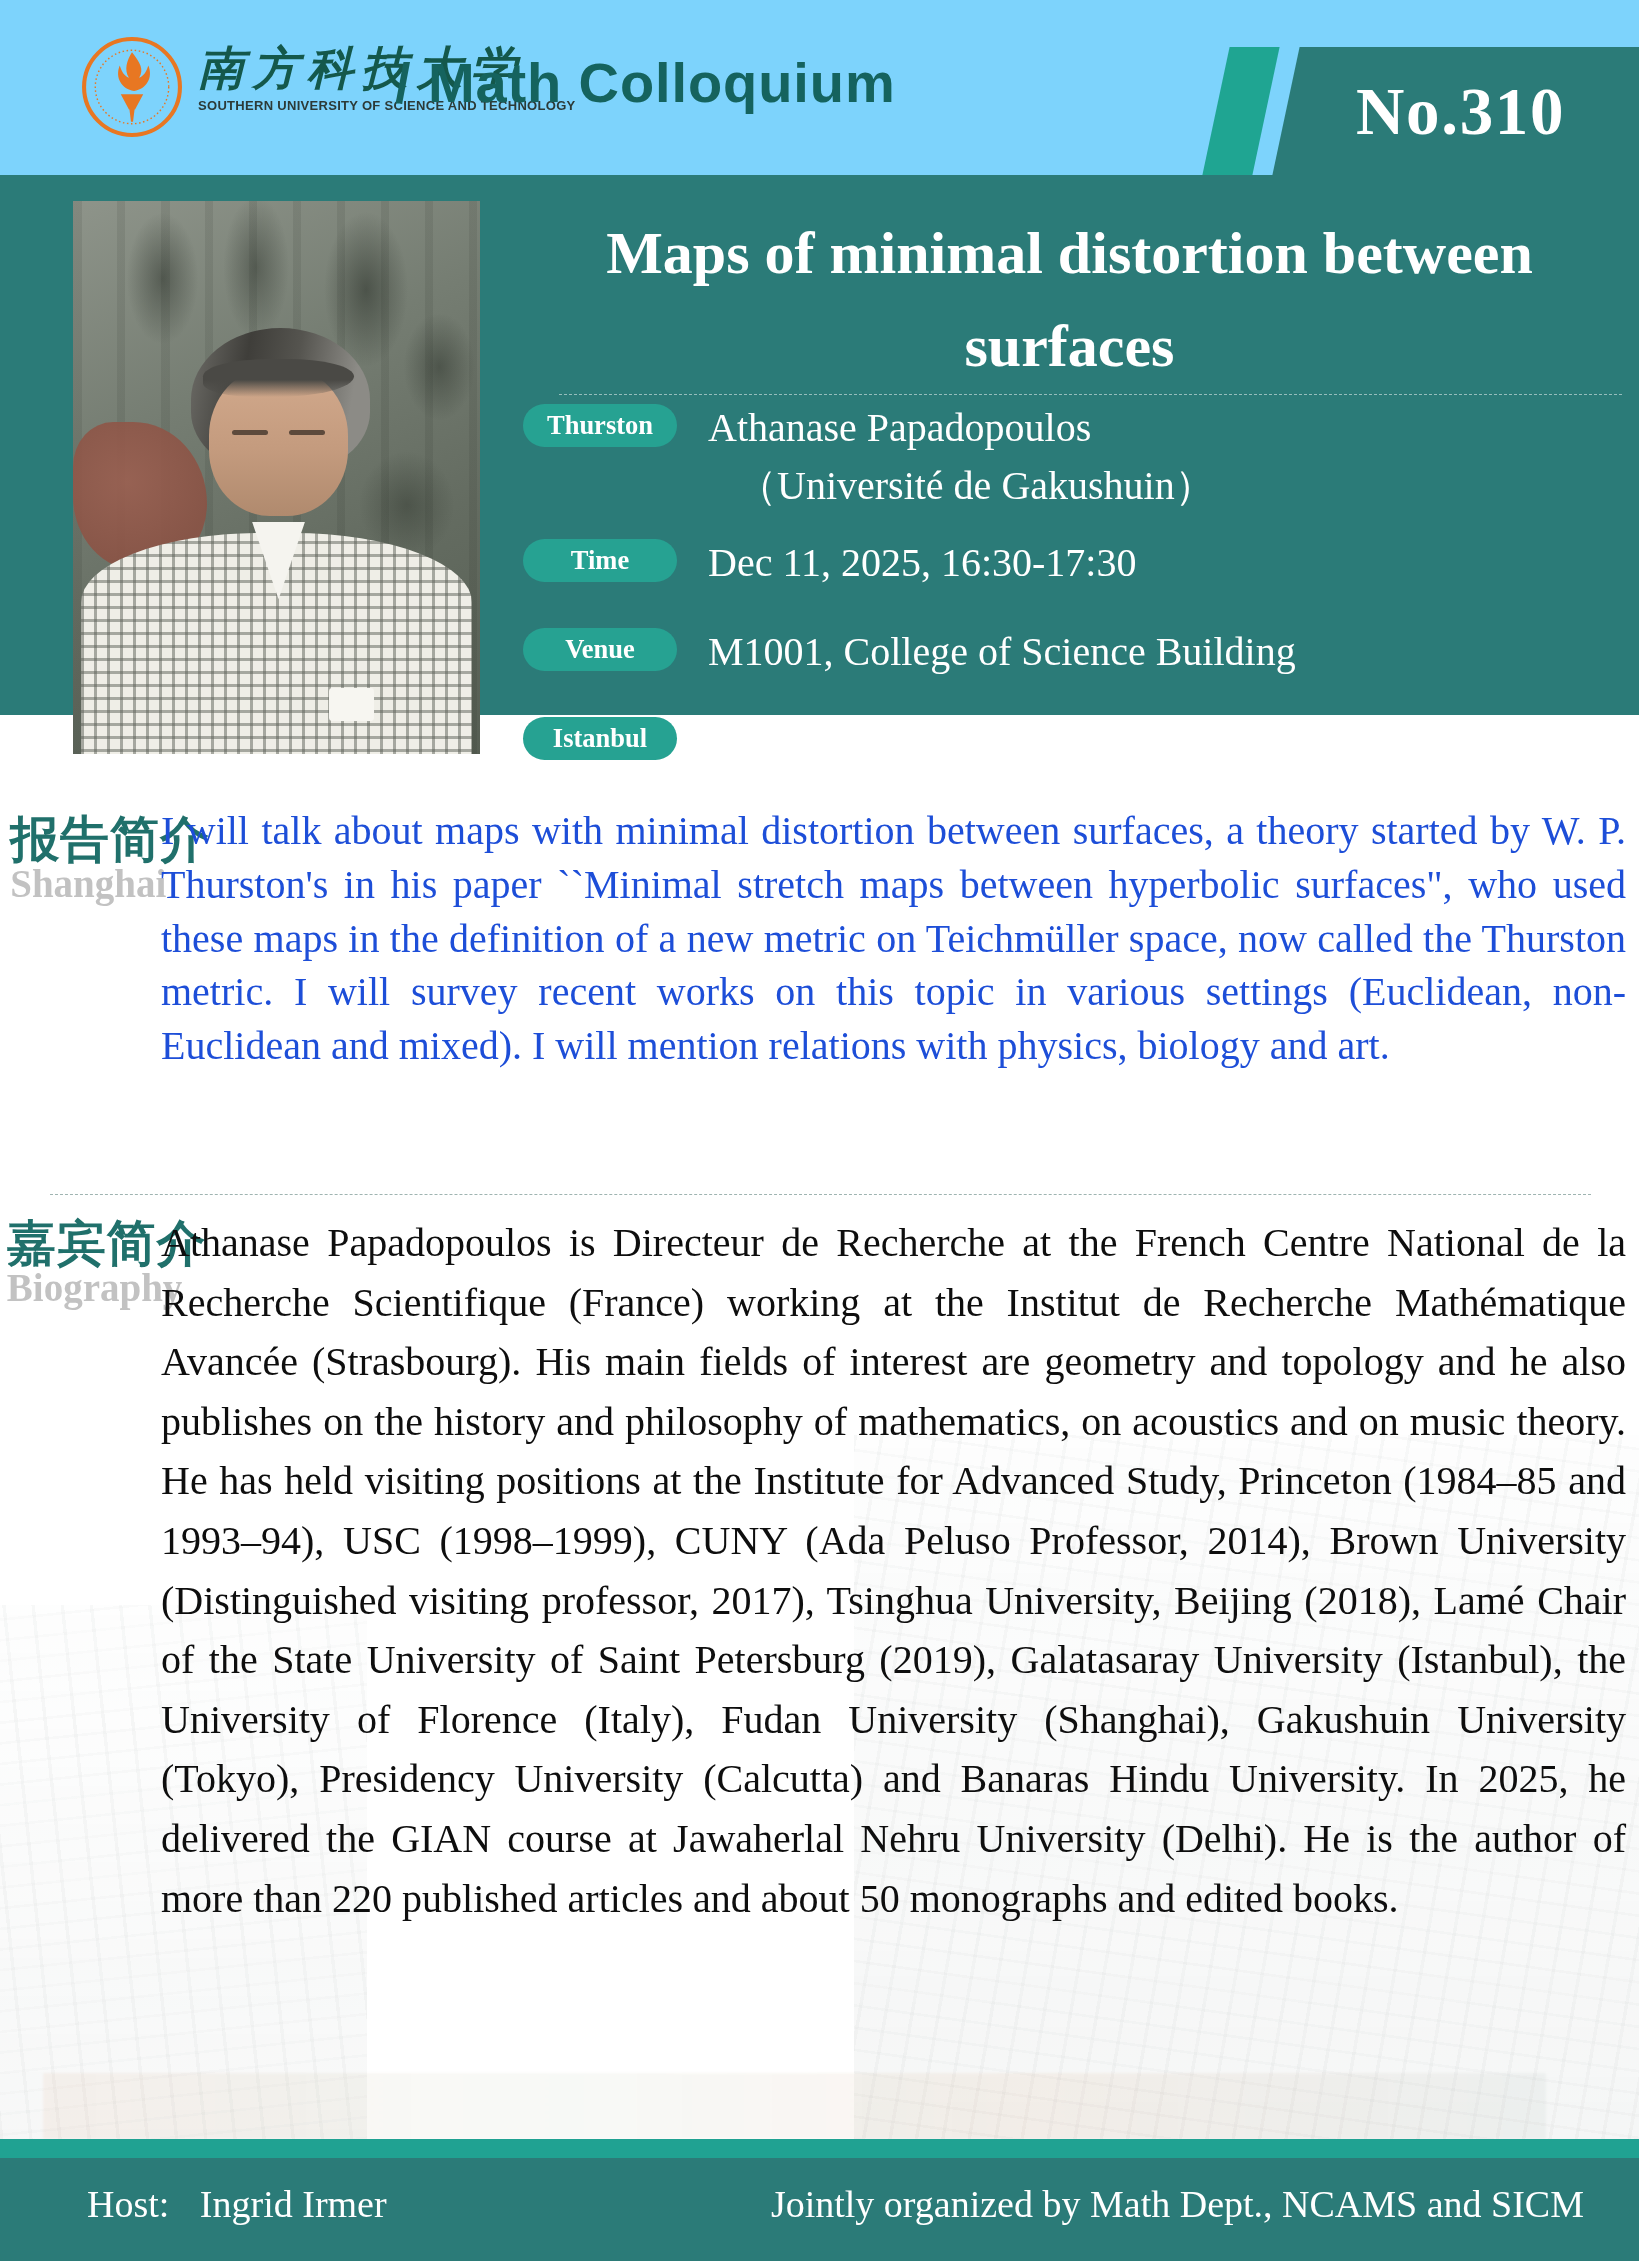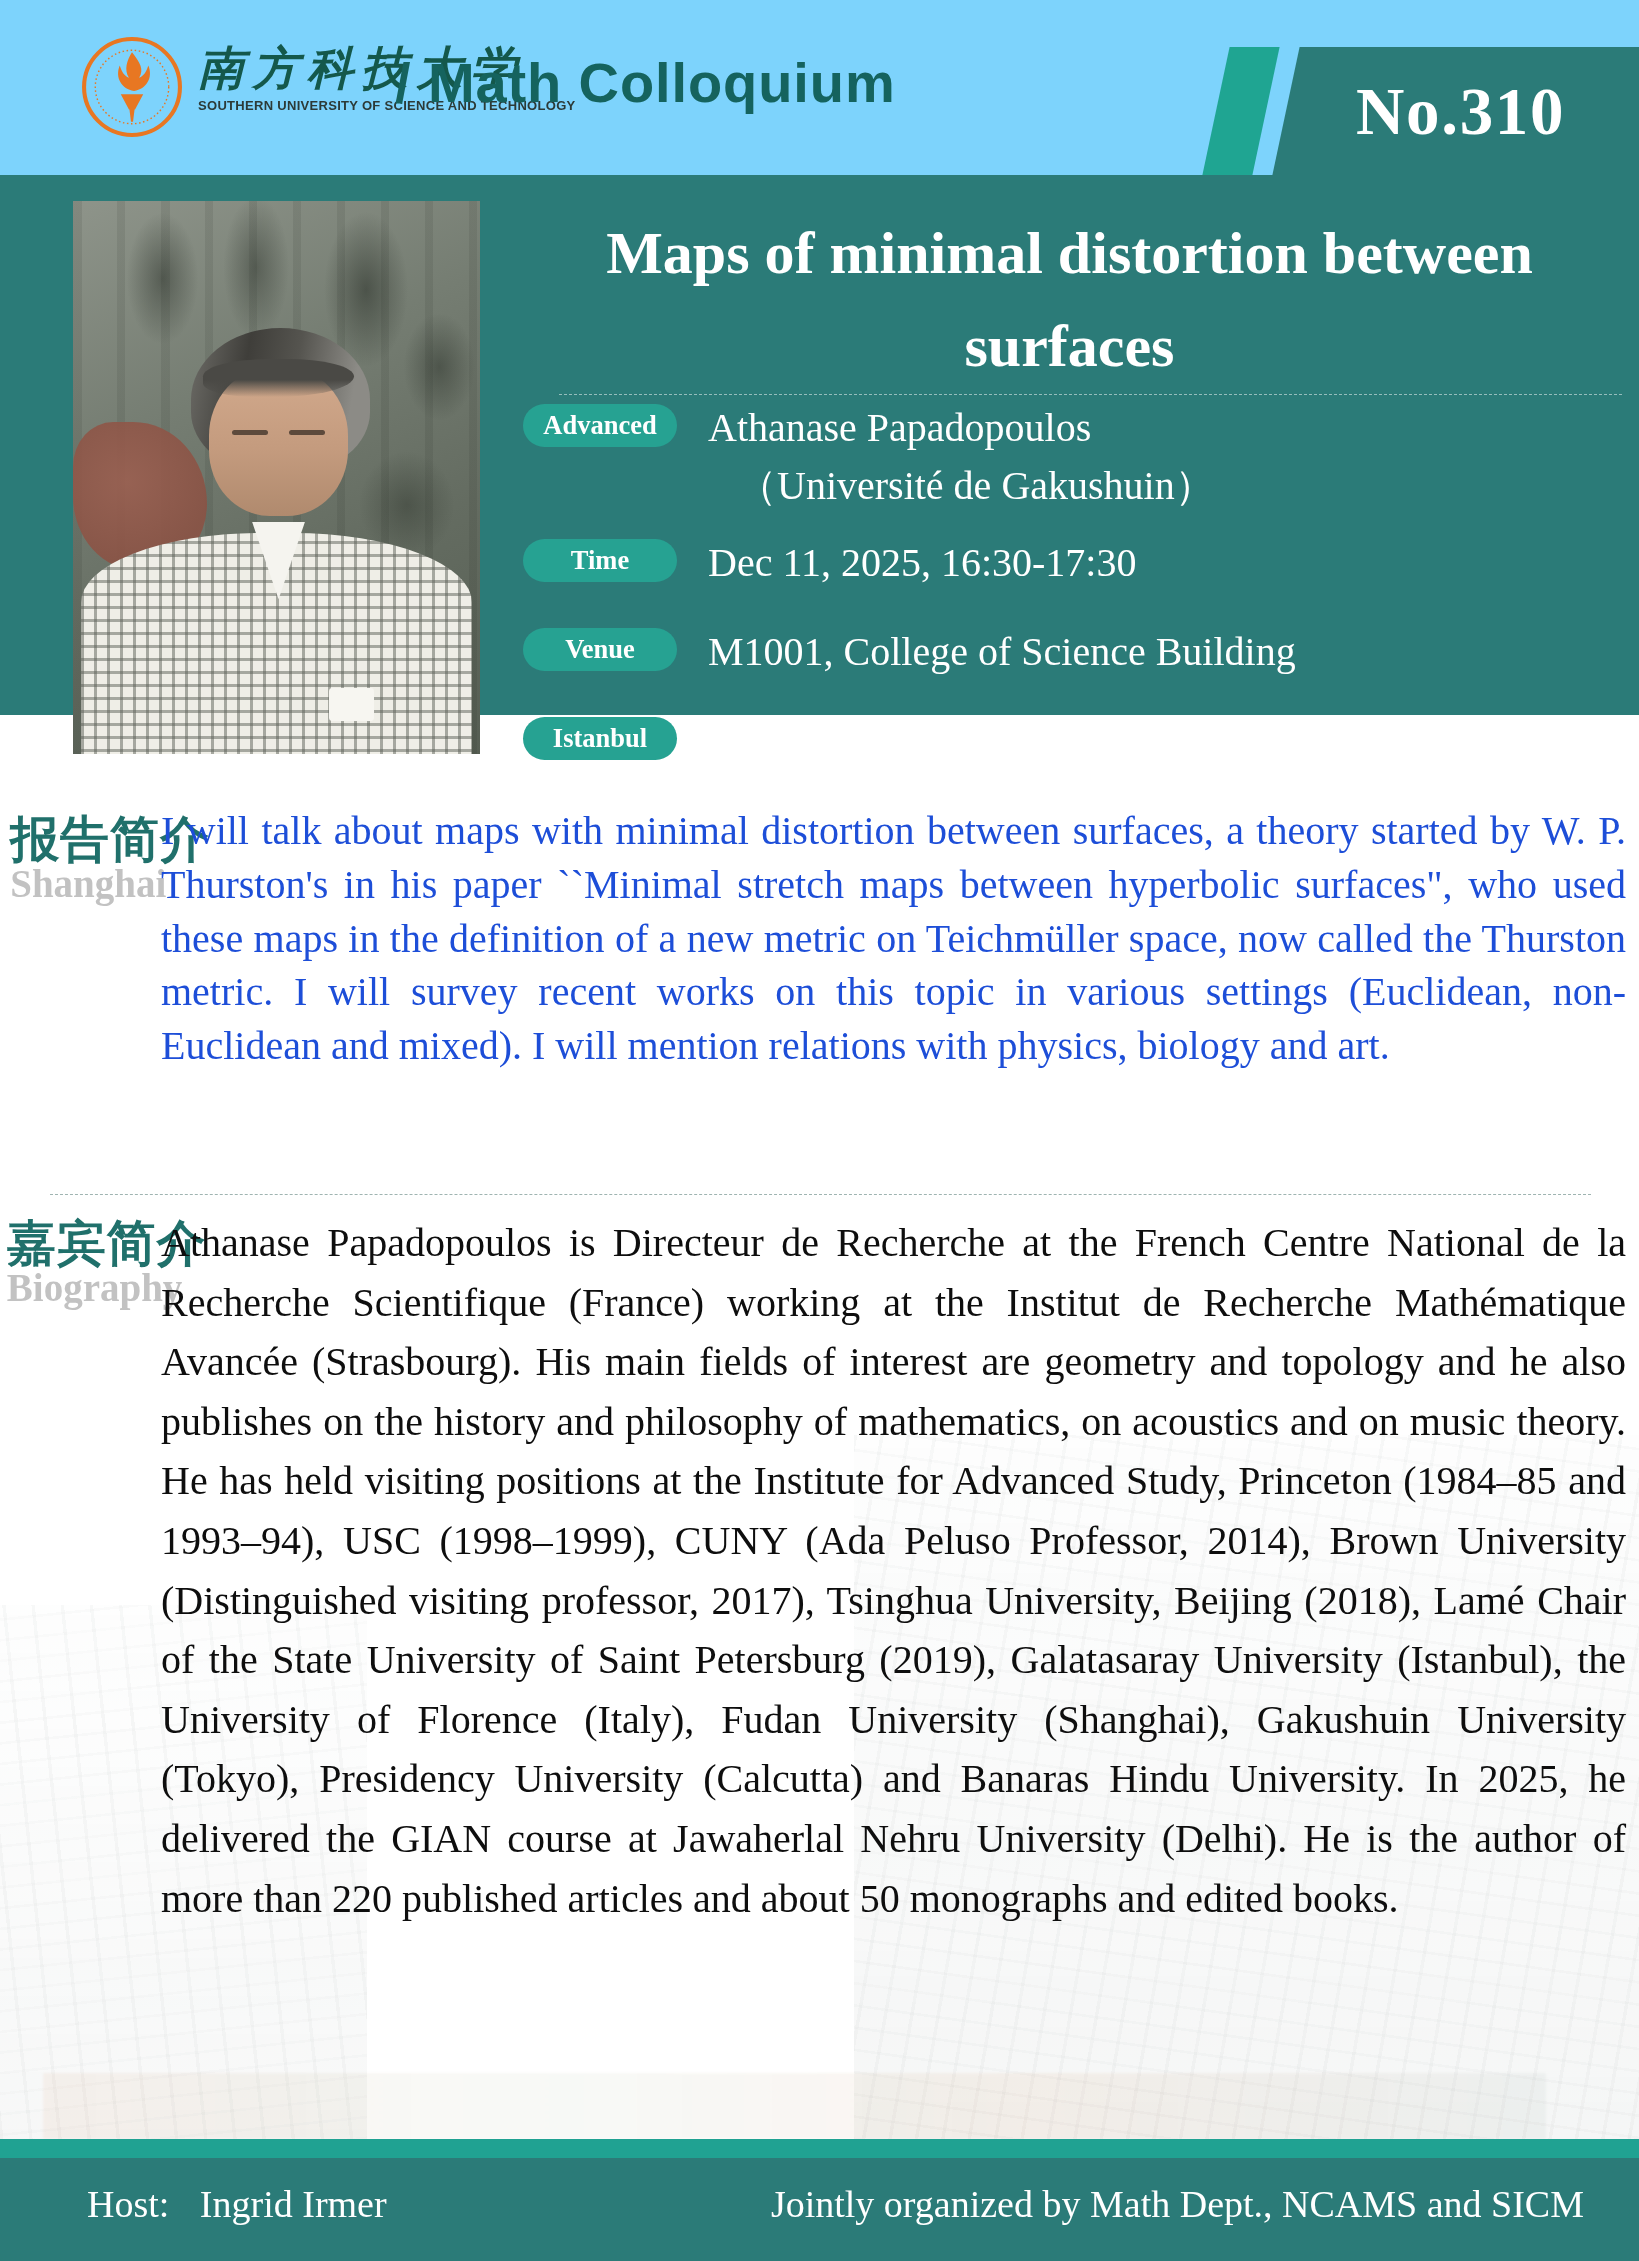--- a/index.html
+++ b/index.html
@@ -211,21 +211,21 @@
       <div class="shirt"></div>
       <div class="tee"></div>
       <div class="pocket"></div>
     </div>
 
     <div class="talk-title">Maps of minimal distortion between surfaces</div>
     <div class="title-divider"></div>
 
     <div class="info-rows">
       <div class="info-row speaker">
-        <div class="pill">Advanced</div>
+        <div class="pill">Thurston</div>
         <div class="info-value">
           <span>Athanase Papadopoulos</span>
           <span class="line2">（Université de Gakushuin）</span>
         </div>
       </div>
       <div class="info-row">
         <div class="pill">Time</div>
         <div class="info-value">Dec 11, 2025, 16:30-17:30</div>
       </div>
       <div class="info-row">

